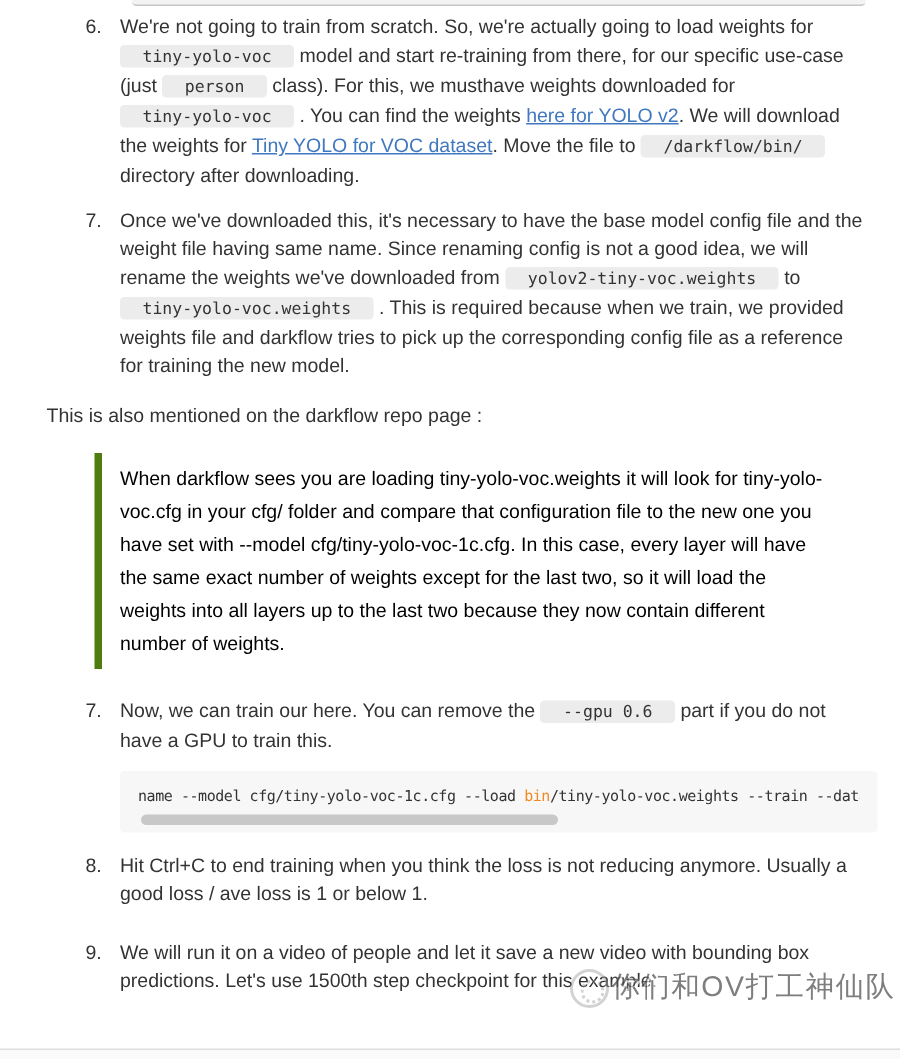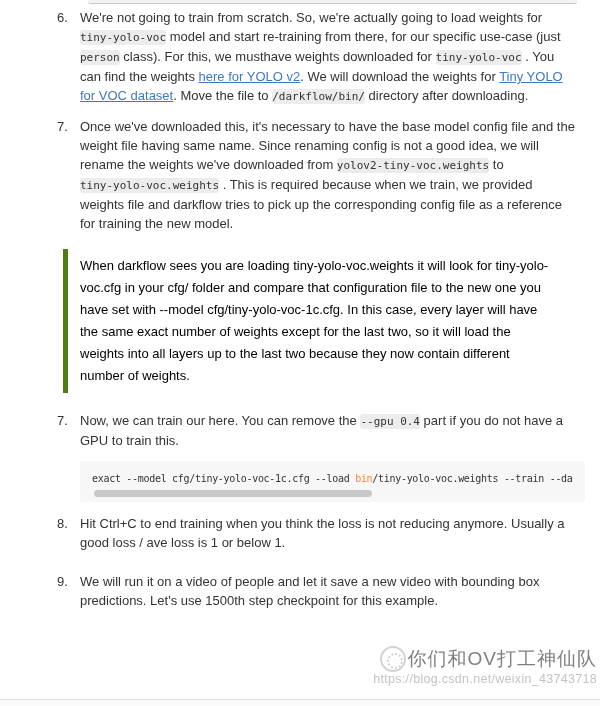--- a/index.html
+++ b/index.html
@@ -18,21 +18,21 @@
   }
   
   .li{position:relative; padding-left:49px; margin:0 0 11px 0;}
   .li .num{position:absolute; left:26px; top:0; width:20px; color:#333;}
   .li p{margin:0;}
   .para{margin:14px 0 11px 0;}
   
   code.ic{
     font-family:"DejaVu Sans Mono", monospace;
     font-size:11px; background:#ececec; color:#333;
-    padding:1px 0; border-radius:3px; white-space:nowrap;
+    padding:1px 15px; border-radius:3px; white-space:nowrap;
   }
   a.lnk{color:#4078c0; text-decoration:underline; cursor:pointer;}
   
   blockquote.bq{
     margin:16px 20px 18px 32px; padding:6px 6px 6px 12px;
     border-left:5px solid #4d7c0f; color:#000000;
     line-height:22px;
   }
   blockquote.bq p{margin:0;}
   
@@ -92,33 +92,34 @@
     <div class="li">
       <span class="num">6.</span>
       <p><span>We're not going to train from scratch. So, we're actually going to load weights for </span><code class="ic">tiny-yolo-voc</code><span> model and start re-training from there, for our specific use-case (just </span><code class="ic">person</code><span> class). For this, we musthave weights downloaded for </span><code class="ic">tiny-yolo-voc</code><span> . You can find the weights </span><a class="lnk">here for YOLO v2</a><span>. We will download the weights for </span><a class="lnk">Tiny YOLO for VOC dataset</a><span>. Move the file to </span><code class="ic">/darkflow/bin/</code><span> directory after downloading.</span></p>
     </div>
 
     <div class="li">
       <span class="num">7.</span>
       <p><span>Once we've downloaded this, it's necessary to have the base model config file and the weight file having same name. Since renaming config is not a good idea, we will rename the weights we've downloaded from </span><code class="ic">yolov2-tiny-voc.weights</code><span> to </span><code class="ic">tiny-yolo-voc.weights</code><span> . This is required because when we train, we provided weights file and darkflow tries to pick up the corresponding config file as a reference for training the new model.</span></p>
     </div>
 
+    <p class="para"><span>This is also mentioned on the darkflow repo page :</span></p>
 
     <blockquote class="bq">
       <p><span>When darkflow sees you are loading tiny-yolo-voc.weights it will look for tiny-yolo-voc.cfg in your cfg/ folder and compare that configuration file to the new one you have set with --model cfg/tiny-yolo-voc-1c.cfg. In this case, every layer will have the same exact number of weights except for the last two, so it will load the weights into all layers up to the last two because they now contain different number of weights.</span></p>
     </blockquote>
 
     <div class="li">
       <span class="num">7.</span>
-      <p><span>Now, we can train our here. You can remove the </span><code class="ic">--gpu 0.4</code><span> part if you do not have a GPU to train this.</span></p>
+      <p><span>Now, we can train our here. You can remove the </span><code class="ic">--gpu 0.6</code><span> part if you do not have a GPU to train this.</span></p>
     </div>
 
     <div class="codeblock">
       <div class="code-scroll">
-          <div class="cl"><span class="tok-p">exact --model cfg/tiny-yolo-voc-1c.cfg --load </span><span class="tok-o">bin</span><span class="tok-p">/tiny-yolo-voc.weights --train --dataset </span></div>
+          <div class="cl"><span class="tok-p">name --model cfg/tiny-yolo-voc-1c.cfg --load </span><span class="tok-o">bin</span><span class="tok-p">/tiny-yolo-voc.weights --train --dataset </span></div>
         </div>
       <div class="hscroll-track">
         <div class="hscroll-thumb"></div>
       </div>
     </div>
 
     <div class="li">
       <span class="num">8.</span>
       <p><span>Hit Ctrl+C to end training when you think the loss is not reducing anymore. Usually a good loss / ave loss is 1 or below 1.</span></p>
     </div>
@@ -129,18 +130,17 @@
       <p><span>We will run it on a video of people and let it save a new video with bounding box predictions. Let's use 1500th step checkpoint for this example.</span></p>
     </div>
 
   </div>
 
   <div class="watermark">
     <div class="wm-row">
       <span class="wm-logo"></span>
       <span class="wm-text">你们和OV打工神仙队</span>
     </div>
-    <span class="wm-url">https://blog.csdn.net/weixin_43743718</span>
   </div>
 
   <div class="bottom-strip"></div>
 
 </div>
 
 </body></html>

